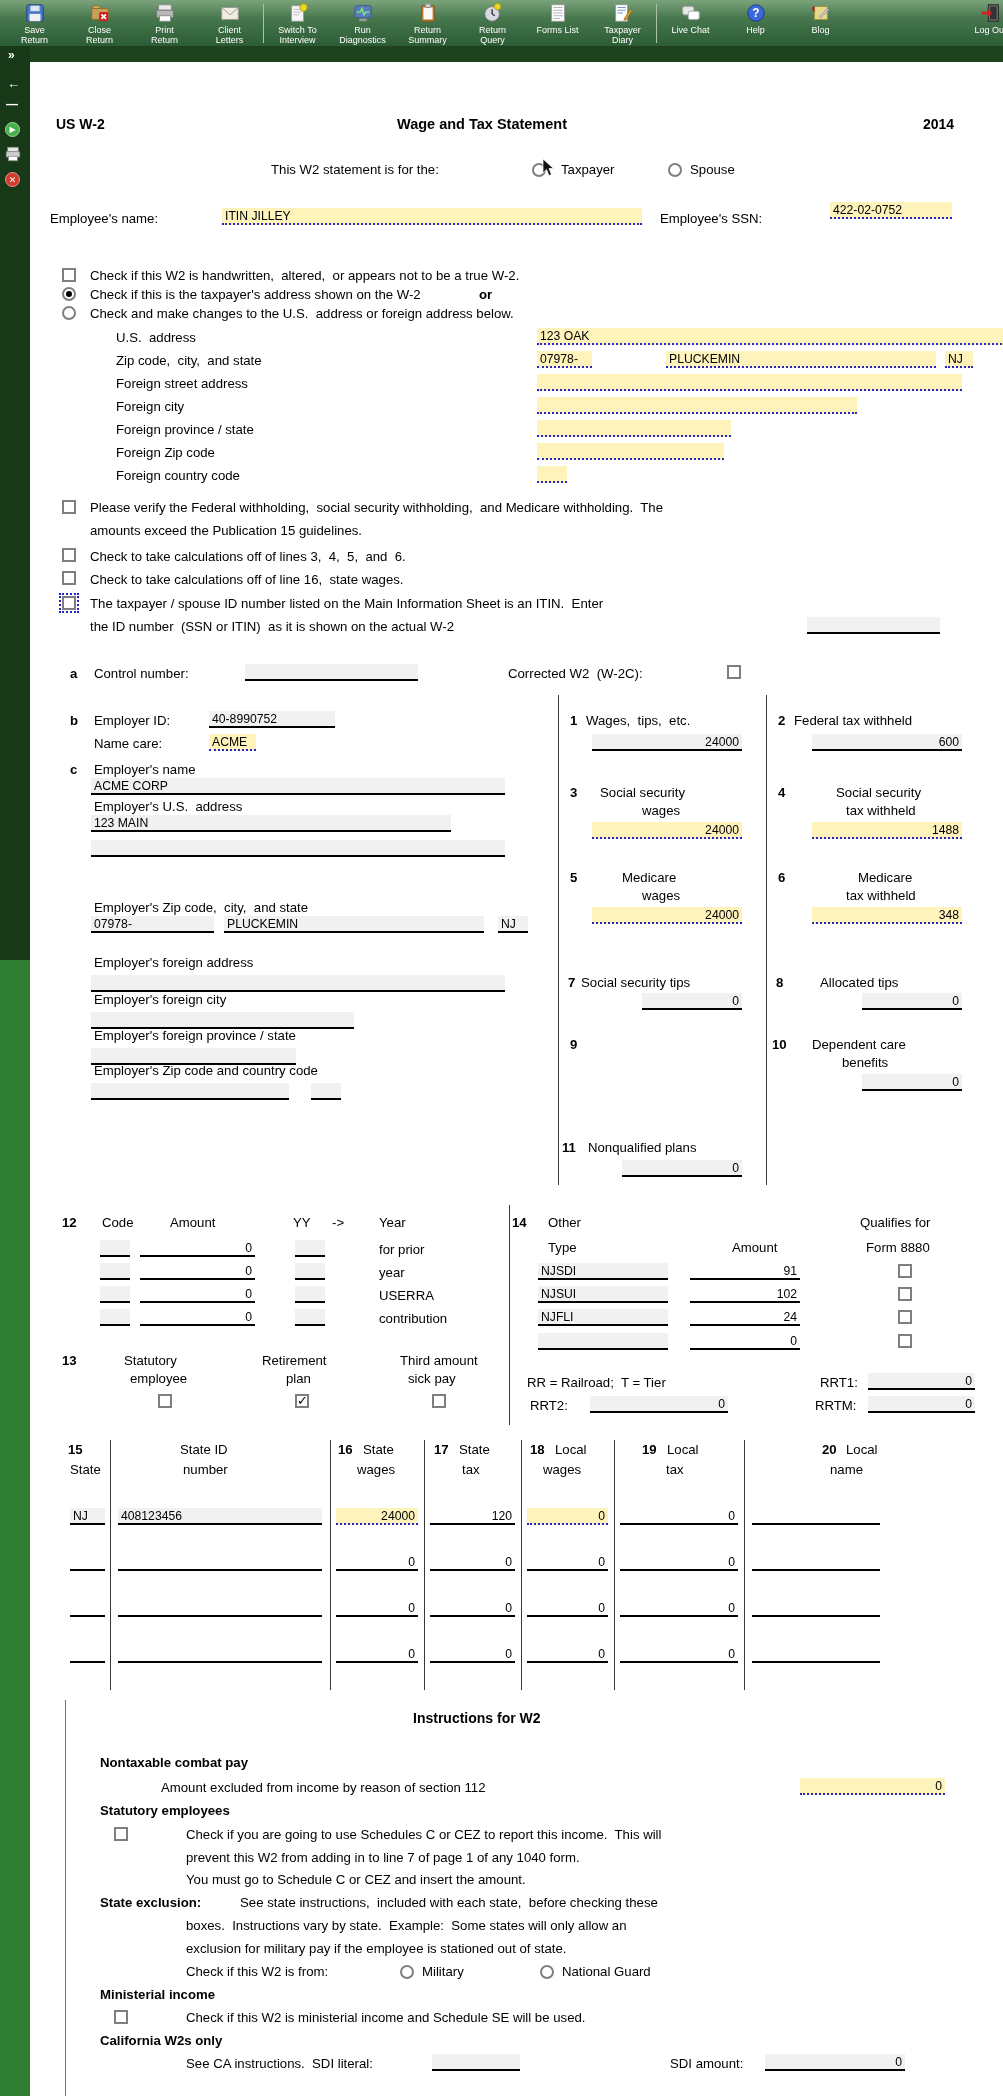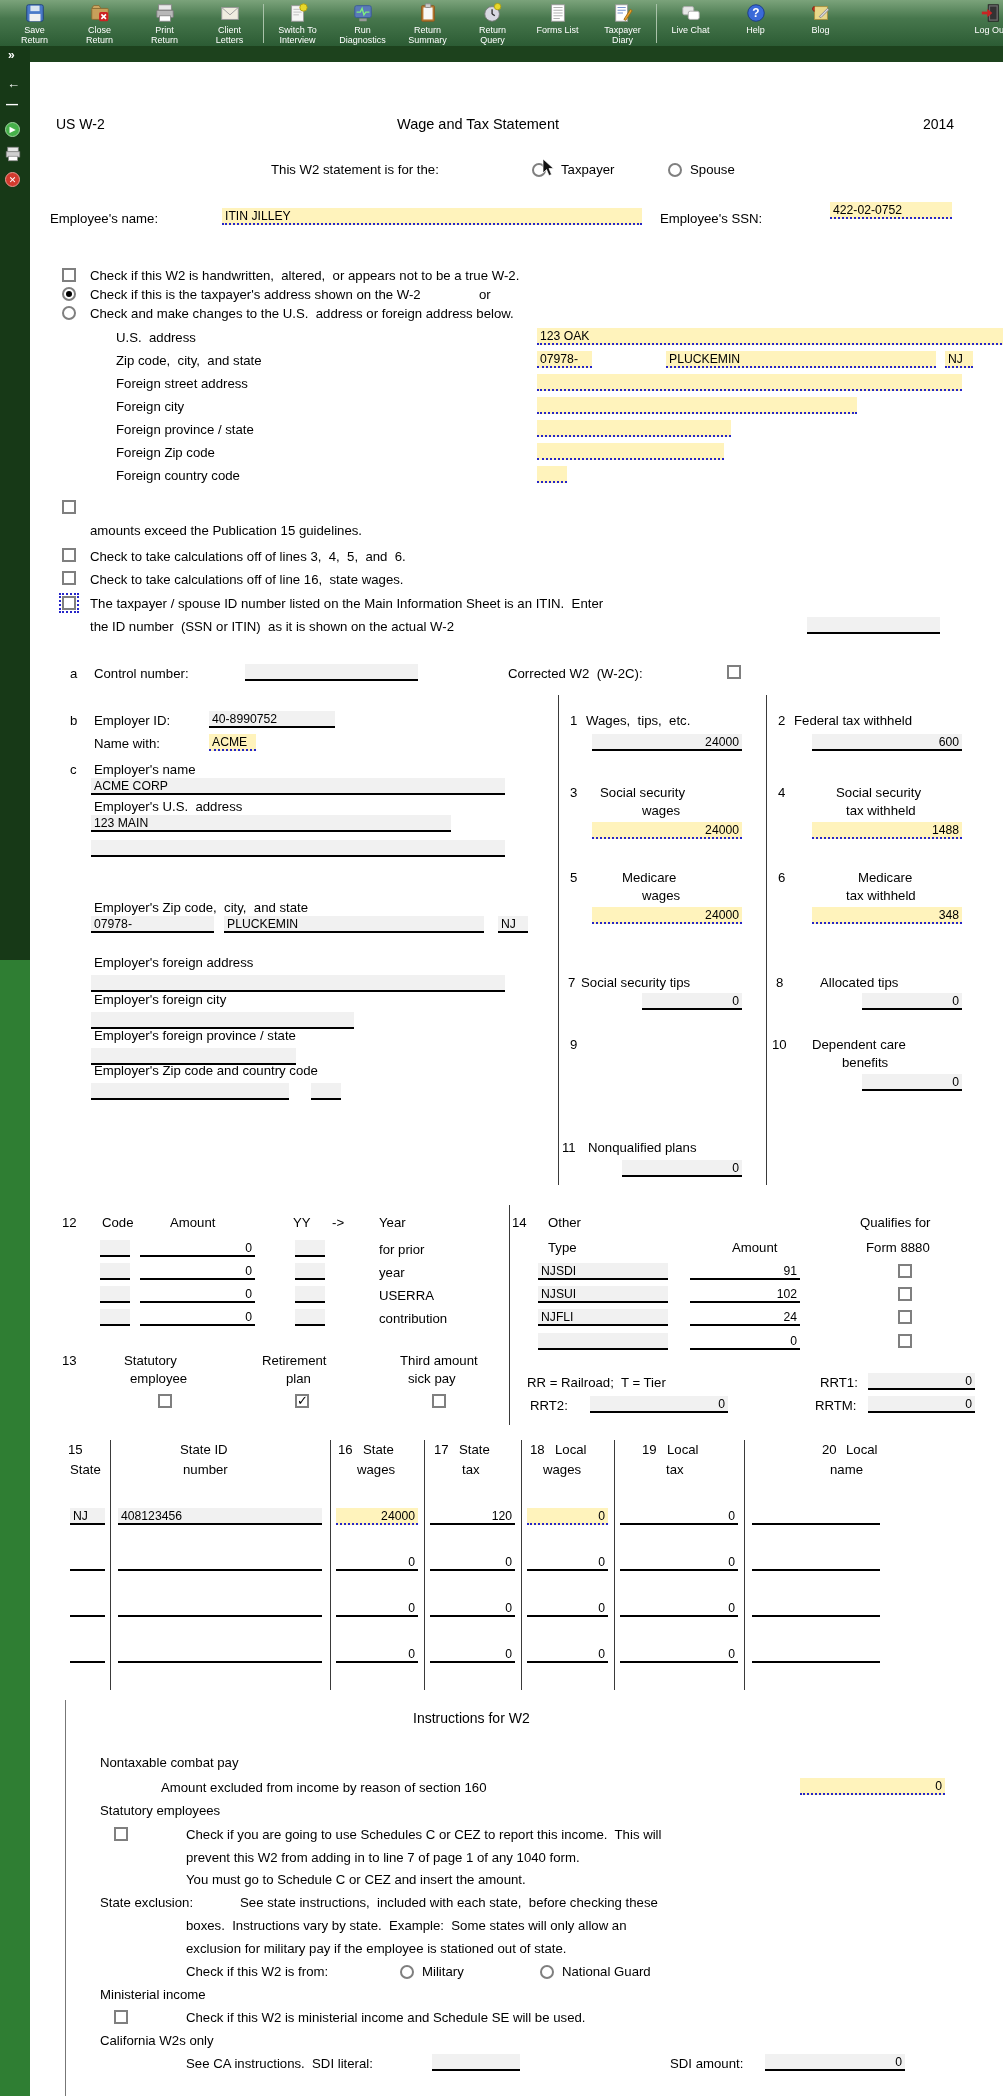--- a/index.html
+++ b/index.html
@@ -18,21 +18,21 @@
 .side{position:absolute;left:0;top:46px;width:30px;height:914px;background:#173917}
 .side2{position:absolute;left:0;top:960px;width:30px;bottom:0;background:#2f7e33}
 .si{position:absolute;color:#fff;font-weight:bold}
 .sigrn{position:absolute;width:15px;height:15px;border-radius:50%;background:#46b04a;border:1px solid #9fd49f;
  color:#fff;font-size:8px;line-height:14px;text-align:center}
 .sired{position:absolute;width:15px;height:15px;border-radius:50%;background:#d23a2e;border:1px solid #e79a92;
  color:#fff;font-size:9px;line-height:14px;text-align:center}
 
 .page{position:absolute;left:30px;top:62px;width:973px;height:2034px;background:#fff}
 .t{position:absolute;white-space:pre;font-size:13.2px;color:#000}
-.b{font-weight:normal}
+.b{font-weight:bold}
 .f{position:absolute;height:17px;border-bottom:2px solid #000;background:#f1f1f1;font-size:12.2px;white-space:pre}
 .f span{display:block;padding:1px 3px;overflow:hidden}
 .fy{background:#fff3bc;border-bottom:2px dotted #2525c8}
 .fw{background:transparent}
 .num span{text-align:right}
 .cb{position:absolute;width:14px;height:14px;border:2px solid #7f7f7f;background:#fff}
 .cb.on::after{content:"\2713";position:absolute;left:0;top:-3px;font-size:13px;color:#000}
 .cbf{outline:2px dotted #2525c8;outline-offset:1px}
 .rb{position:absolute;width:14px;height:14px;border:2px solid #7f7f7f;border-radius:50%;background:#fff}
 .rb.on::after{content:"";position:absolute;left:2px;top:2px;width:6px;height:6px;border-radius:50%;background:#000}
@@ -210,20 +210,21 @@
   <span class="t" style="left:86px;top:337px">Foreign city</span>
   <div class="f fy" style="left:507px;top:335px;width:320px"><span></span></div>
   <span class="t" style="left:86px;top:360px">Foreign province / state</span>
   <div class="f fy" style="left:507px;top:358px;width:194px"><span></span></div>
   <span class="t" style="left:86px;top:383px">Foreign Zip code</span>
   <div class="f fy" style="left:507px;top:381px;width:187px"><span></span></div>
   <span class="t" style="left:86px;top:406px">Foreign country code</span>
   <div class="f fy" style="left:507px;top:404px;width:30px"><span></span></div>
 
   <span class="cb" style="left:32px;top:438px"></span>
+  <span class="t" style="left:60px;top:438px">Please verify the Federal withholding,  social security withholding,  and Medicare withholding.  The</span>
   <span class="t" style="left:60px;top:461px">amounts exceed the Publication 15 guidelines.</span>
   <span class="cb" style="left:32px;top:486px"></span>
   <span class="t" style="left:60px;top:487px">Check to take calculations off of lines 3,  4,  5,  and  6.</span>
   <span class="cb" style="left:32px;top:509px"></span>
   <span class="t" style="left:60px;top:510px">Check to take calculations off of line 16,  state wages.</span>
   <span class="cb cbf" style="left:32px;top:534px"></span>
   <span class="t" style="left:60px;top:534px">The taxpayer / spouse ID number listed on the Main Information Sheet is an ITIN.  Enter</span>
   <span class="t" style="left:60px;top:557px">the ID number  (SSN or ITIN)  as it is shown on the actual W-2</span>
   <div class="f" style="left:777px;top:555px;width:133px"><span></span></div>
 
@@ -232,21 +233,21 @@
   <div class="f" style="left:215px;top:602px;width:173px"><span></span></div>
   <span class="t" style="left:478px;top:604px">Corrected W2  (W-2C):</span>
   <span class="cb" style="left:697px;top:603px"></span>
 
   <div class="vl" style="left:528px;top:633px;height:490px"></div>
   <div class="vl" style="left:736px;top:633px;height:490px"></div>
 
   <span class="t b" style="left:40px;top:651px">b</span>
   <span class="t" style="left:64px;top:651px">Employer ID:</span>
   <div class="f" style="left:179px;top:649px;width:126px"><span>40-8990752</span></div>
-  <span class="t" style="left:64px;top:674px">Name with:</span>
+  <span class="t" style="left:64px;top:674px">Name care:</span>
   <div class="f fy" style="left:179px;top:672px;width:47px"><span>ACME</span></div>
 
   <span class="t b" style="left:540px;top:651px">1</span>
   <span class="t" style="left:556px;top:651px">Wages,  tips,  etc.</span>
   <div class="f num" style="left:562px;top:672px;width:150px"><span>24000</span></div>
   <span class="t b" style="left:748px;top:651px">2</span>
   <span class="t" style="left:764px;top:651px">Federal tax withheld</span>
   <div class="f num" style="left:782px;top:672px;width:150px"><span>600</span></div>
 
   <span class="t b" style="left:40px;top:700px">c</span>
@@ -424,21 +425,21 @@
   <div class="f fw" style="left:88px;top:1584px;width:204px"><span></span></div>
   <div class="f fw num" style="left:306px;top:1584px;width:82px"><span>0</span></div>
   <div class="f fw num" style="left:400px;top:1584px;width:85px"><span>0</span></div>
   <div class="f fw num" style="left:497px;top:1584px;width:81px"><span>0</span></div>
   <div class="f fw num" style="left:590px;top:1584px;width:118px"><span>0</span></div>
   <div class="f fw" style="left:722px;top:1584px;width:128px"><span></span></div>
 
   <div class="inbox"></div>
   <span class="t b" style="left:383px;top:1648px;font-size:14px">Instructions for W2</span>
   <span class="t b" style="left:70px;top:1693px">Nontaxable combat pay</span>
-  <span class="t" style="left:131px;top:1718px">Amount excluded from income by reason of section 160</span>
+  <span class="t" style="left:131px;top:1718px">Amount excluded from income by reason of section 112</span>
   <div class="f fy num" style="left:770px;top:1716px;width:145px"><span>0</span></div>
   <span class="t b" style="left:70px;top:1741px">Statutory employees</span>
   <span class="cb" style="left:84px;top:1765px"></span>
   <span class="t" style="left:156px;top:1765px">Check if you are going to use Schedules C or CEZ to report this income.  This will</span>
   <span class="t" style="left:156px;top:1788px">prevent this W2 from adding in to line 7 of page 1 of any 1040 form.</span>
   <span class="t" style="left:156px;top:1810px">You must go to Schedule C or CEZ and insert the amount.</span>
   <span class="t b" style="left:70px;top:1833px">State exclusion:</span>
   <span class="t" style="left:210px;top:1833px">See state instructions,  included with each state,  before checking these</span>
   <span class="t" style="left:156px;top:1856px">boxes.  Instructions vary by state.  Example:  Some states will only allow an</span>
   <span class="t" style="left:156px;top:1879px">exclusion for military pay if the employee is stationed out of state.</span>

